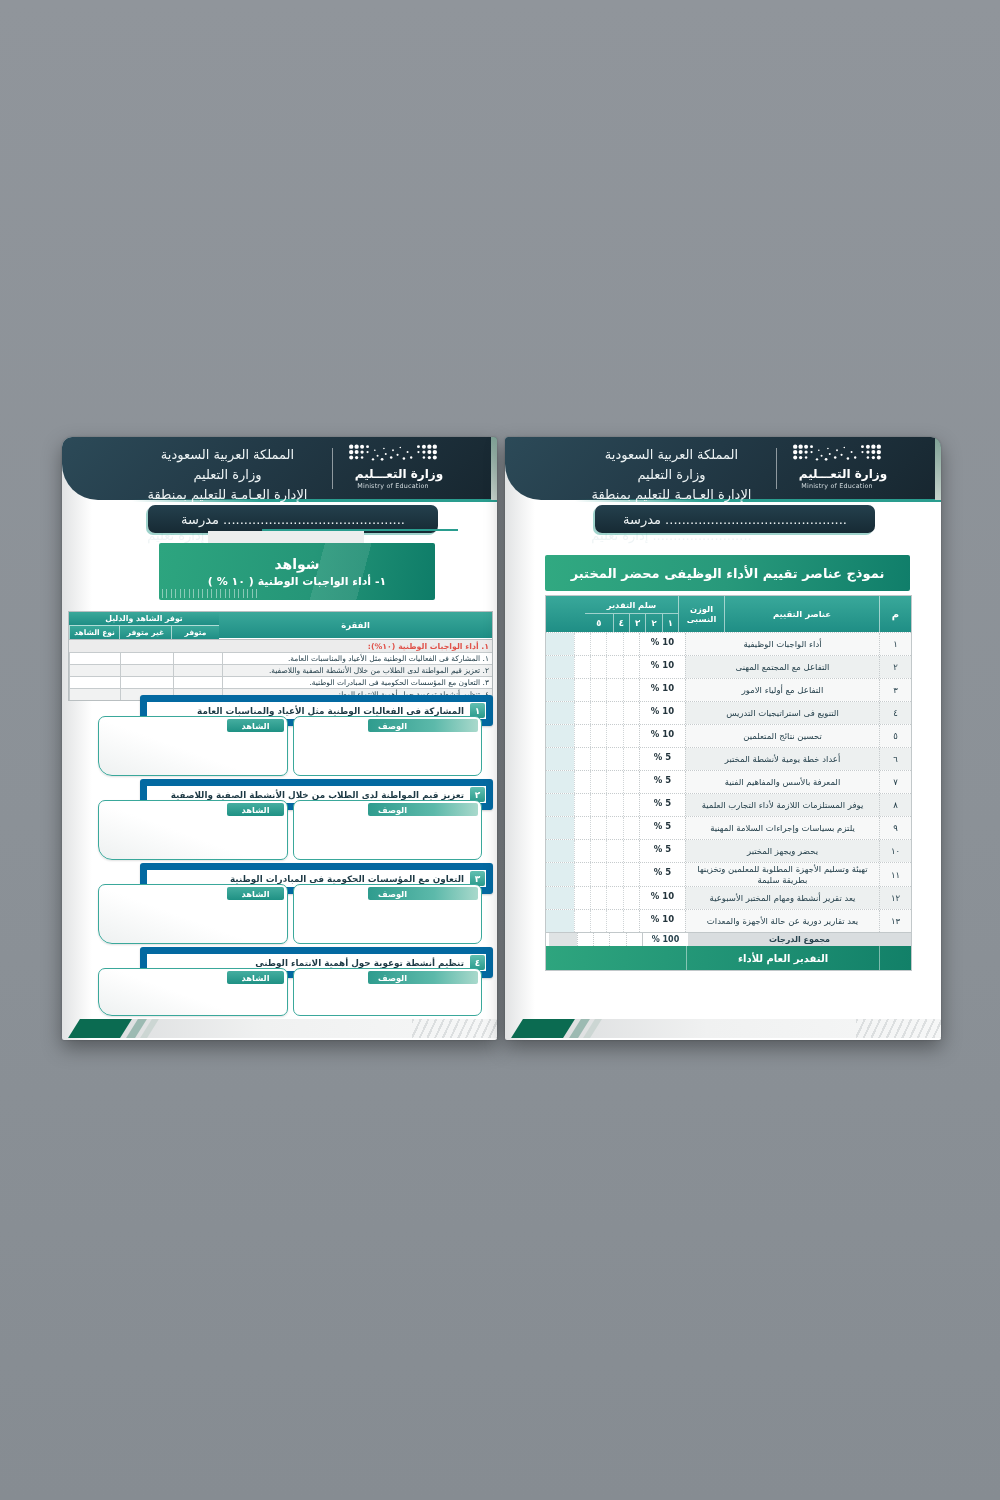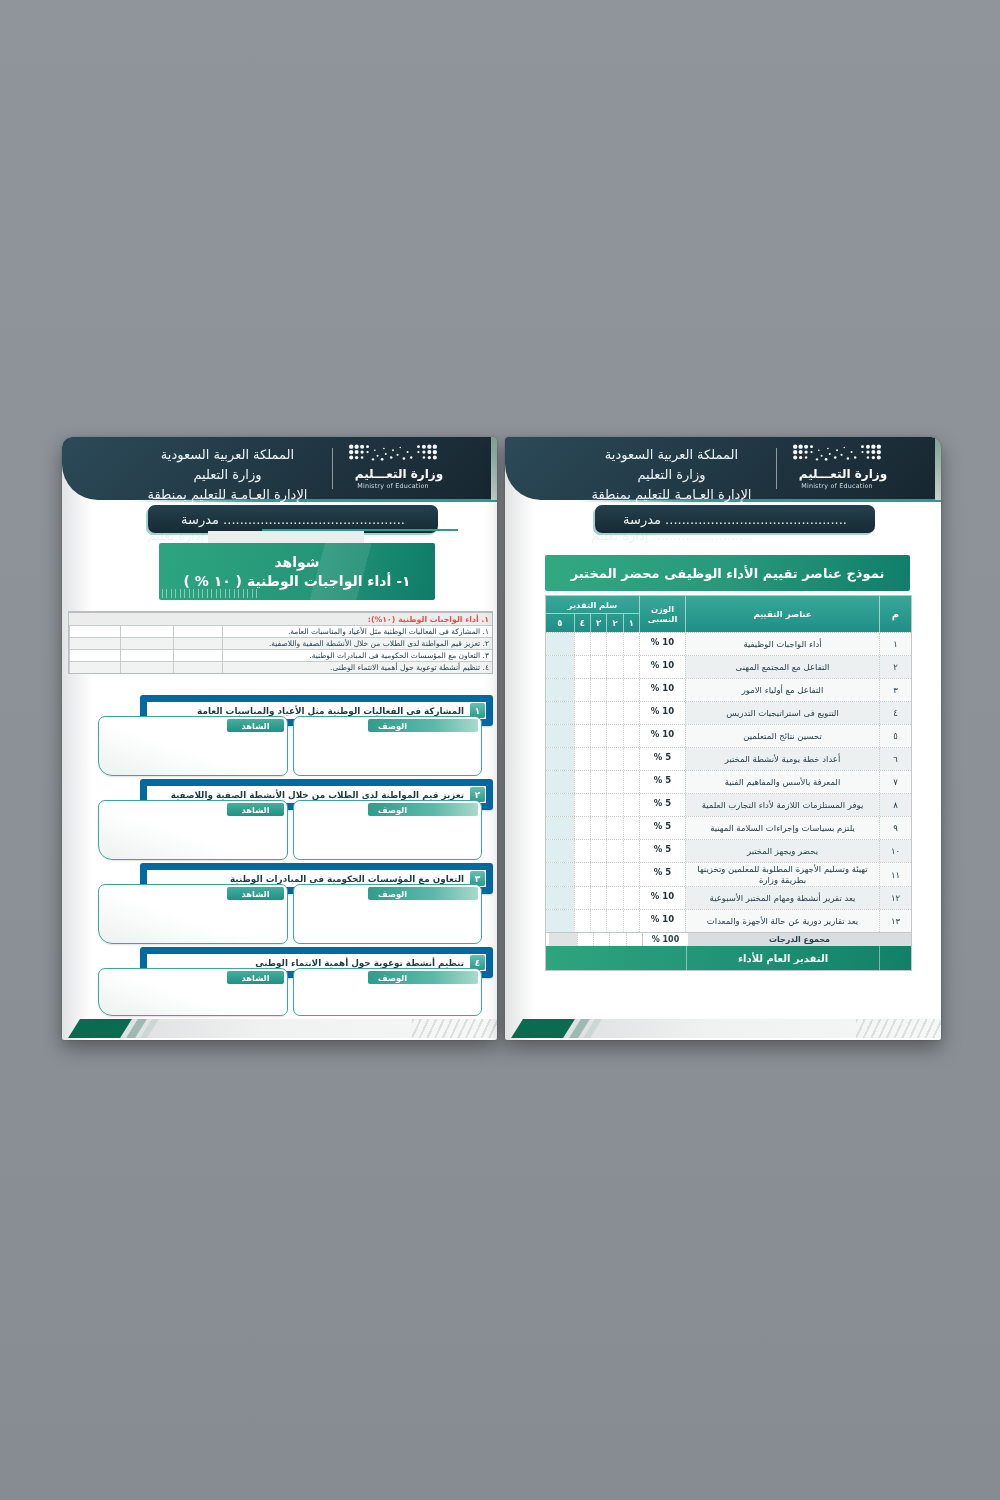--- a/index.html
+++ b/index.html
@@ -47,21 +47,21 @@
   .banner{
     position:absolute;left:97px;top:106px;width:276px;height:57px;border-radius:2px;
     background:linear-gradient(100deg,#2da57f 0%,#259678 55%,#0e7c68 100%);
     color:#fff;text-align:center;display:flex;flex-direction:column;justify-content:center;gap:3px;
   }
   .banner::before{content:'';position:absolute;inset:0;
     background:linear-gradient(105deg,transparent 57%,rgba(255,255,255,.10) 57%,rgba(255,255,255,.10) 73%,transparent 73%);}
   .banner::after{content:'';position:absolute;left:3px;bottom:2px;width:96px;height:9px;
     background:repeating-linear-gradient(90deg,rgba(255,255,255,.45) 0 1px,transparent 1px 4.5px);}
   .banner .t1{font-size:14px;font-weight:bold;position:relative;}
-  .banner .t2{font-size:14px;font-weight:bold;position:relative;}
+  .banner .t2{font-size:11px;font-weight:bold;position:relative;}
 
   
   .ev-table{position:absolute;left:6px;top:174px;width:423px;direction:rtl;
     border:1px solid #b9bfc1;background:#fff;font-size:8px;color:#27424d;}
   .teal{background:linear-gradient(180deg,#3aa89a,#1f8e85);color:#fff;font-weight:bold;}
   .ev-head{display:flex;}
   .ev-item-h{flex:1;display:flex;align-items:center;justify-content:center;height:26px;font-size:8.5px;}
   .ev-group{width:150px;display:flex;flex-direction:column;}
   .ev-group-top{height:13px;display:flex;align-items:center;justify-content:center;
     border-bottom:1px solid rgba(255,255,255,.6);font-size:7.8px;}
@@ -107,21 +107,21 @@
   .form-title{position:absolute;left:40px;top:118px;width:365px;height:36px;border-radius:2px;
     background:linear-gradient(100deg,#31a981 0%,#28997b 50%,#107e6a 100%);
     color:#fff;font-size:13px;font-weight:bold;display:flex;align-items:center;justify-content:center;}
   .perf-table{position:absolute;left:40px;top:158px;width:365px;direction:rtl;
     border:1px solid #c2c8ca;background:#fff;font-size:8.5px;color:#27424d;}
   .ph{display:flex;height:36px;background:linear-gradient(180deg,#39a89a,#1f8e85);color:#fff;font-weight:bold;}
   .ph-num{width:31px;display:flex;align-items:center;justify-content:center;font-size:10px;}
   .ph-el{flex:1;display:flex;align-items:center;justify-content:center;border-left:1px solid rgba(255,255,255,.55);border-right:1px solid rgba(255,255,255,.55);}
   .ph-w{width:45px;display:flex;flex-direction:column;align-items:center;justify-content:center;
     line-height:1.25;font-size:8.3px;border-left:1px solid rgba(255,255,255,.55);}
-  .ph-scale{width:93px;display:flex;flex-direction:column;}
+  .ph-scale{width:93px;display:flex;flex-direction:column;padding-left:39px;}
   .ph-scale-top{height:17px;display:flex;align-items:center;justify-content:center;
     border-bottom:1px solid rgba(255,255,255,.55);font-size:8.3px;}
   .ph-scale-nums{flex:1;display:flex;direction:ltr;}
   .ph-scale-nums>div{display:flex;align-items:center;justify-content:center;font-size:8.5px;}
   .ph-scale-nums>div+div{border-left:1px solid rgba(255,255,255,.55);}
   .c5{width:29px;} .c4,.c3,.c2,.c1{width:16px;}
 
   .pr{display:flex;min-height:22px;border-top:1px dotted #c6cbcd;}
   .pr-num{width:31px;display:flex;align-items:center;justify-content:center;background:var(--rowbg,#f7f8f8);font-size:8.5px;}
   .pr-el{flex:1;display:flex;align-items:center;justify-content:center;text-align:center;
@@ -213,20 +213,31 @@
     <div class="school-bar">مدرسة ............................................</div>
 
     <div class="deco-tab"></div>
     <div class="deco-line"></div>
     <div class="banner">
       <div class="t1">شواهد</div>
       <div class="t2">١- أداء الواجبات الوطنية ( ١٠ % )</div>
     </div>
 
     <div class="ev-table">
+      <div class="ev-head">
+        <div class="ev-item-h teal">الفقرة</div>
+        <div class="ev-group">
+          <div class="ev-group-top teal">توفر الشاهد والدليل</div>
+          <div class="ev-group-cols">
+            <div class="w-av teal">متوفر</div>
+            <div class="w-nav teal">غير متوفر</div>
+            <div class="w-type teal">نوع الشاهد</div>
+          </div>
+        </div>
+      </div>
       <div class="ev-cat">١. أداء الواجبات الوطنية (١٠%):</div>
       <div class="ev-row">
         <div class="ev-text">١. المشاركة فى الفعاليات الوطنية مثل الأعياد والمناسبات العامة.</div>
         <div class="ev-c w-av"></div>
         <div class="ev-c w-nav"></div>
         <div class="ev-c w-type"></div>
       </div>
       <div class="ev-row alt">
         <div class="ev-text">٢. تعزيز قيم المواطنة لدى الطلاب من خلال الأنشطة الصفية واللاصفية.</div>
         <div class="ev-c w-av"></div>
@@ -495,21 +506,21 @@
         <div class="pr-scale">
             <div class="pc c5"></div>
             <div class="pc c4"></div>
             <div class="pc c3"></div>
             <div class="pc c2"></div>
             <div class="pc c1"></div>
           </div>
       </div>
       <div class="pr">
         <div class="pr-num">١١</div>
-        <div class="pr-el">تهيئة وتسليم الأجهزة المطلوبة للمعلمين وتخزينها بطريقة وزارة</div>
+        <div class="pr-el">تهيئة وتسليم الأجهزة المطلوبة للمعلمين وتخزينها بطريقة سليمة</div>
         <div class="pr-w">% 5</div>
         <div class="pr-scale">
             <div class="pc c5"></div>
             <div class="pc c4"></div>
             <div class="pc c3"></div>
             <div class="pc c2"></div>
             <div class="pc c1"></div>
           </div>
       </div>
       <div class="pr alt">

